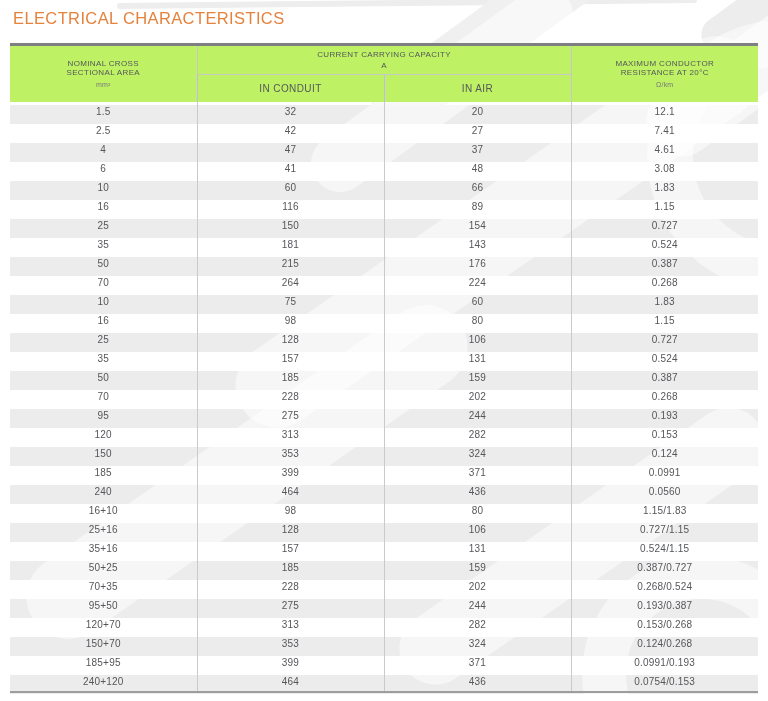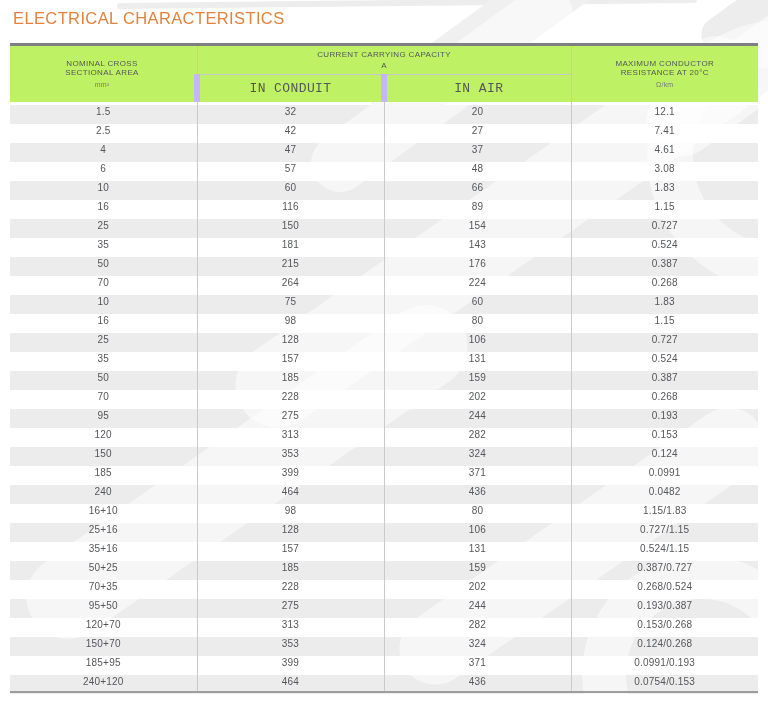--- a/index.html
+++ b/index.html
@@ -78,21 +78,21 @@
     line-height: 9.5px;
     letter-spacing: 0.35px;
     color: #55565A;
     text-align: center;
     vertical-align: middle;
     padding: 0;
     background: #bef264;
   }
   th.grp  { height: 28px; border-bottom: 1px solid #C7C8CA; border-left: 1px solid #C7C8CA; }
   th.c4   { border-left: 1px solid #C7C8CA; margin-top: 35px; }
-  th.sub  { height: 27px; border-left: 6px solid #c4b5fd; font-size: 13px; letter-spacing: 0.4px; font-family: Liberation Mono, monospace; }
+  th.sub  { height: 27px; border-left: 1px solid #c4b5fd; font-size: 10px; letter-spacing: 0.4px; }
   .hdr-unit   { font-size: 7px; color: #77787B; margin-top: 2px; letter-spacing: 0.2px; }
   .hdr-unit-a { font-size: 8px; margin-top: 1px; }
 
   tbody td {
     height: 19px;
     padding: 0;
     font-size: 10px;
     line-height: 19px;
     letter-spacing: 0.2px;
     text-align: center;
@@ -170,21 +170,21 @@
           <td>7.41</td>
         </tr>
         <tr>
           <td>4</td>
           <td>47</td>
           <td>37</td>
           <td>4.61</td>
         </tr>
         <tr>
           <td>6</td>
-          <td>57</td>
+          <td>41</td>
           <td>48</td>
           <td>3.08</td>
         </tr>
         <tr>
           <td>10</td>
           <td>60</td>
           <td>66</td>
           <td>1.83</td>
         </tr>
         <tr>
@@ -274,21 +274,21 @@
         <tr>
           <td>185</td>
           <td>399</td>
           <td>371</td>
           <td>0.0991</td>
         </tr>
         <tr>
           <td>240</td>
           <td>464</td>
           <td>436</td>
-          <td>0.0482</td>
+          <td>0.0560</td>
         </tr>
         <tr>
           <td>16+10</td>
           <td>98</td>
           <td>80</td>
           <td>1.15/1.83</td>
         </tr>
         <tr>
           <td>25+16</td>
           <td>128</td>

